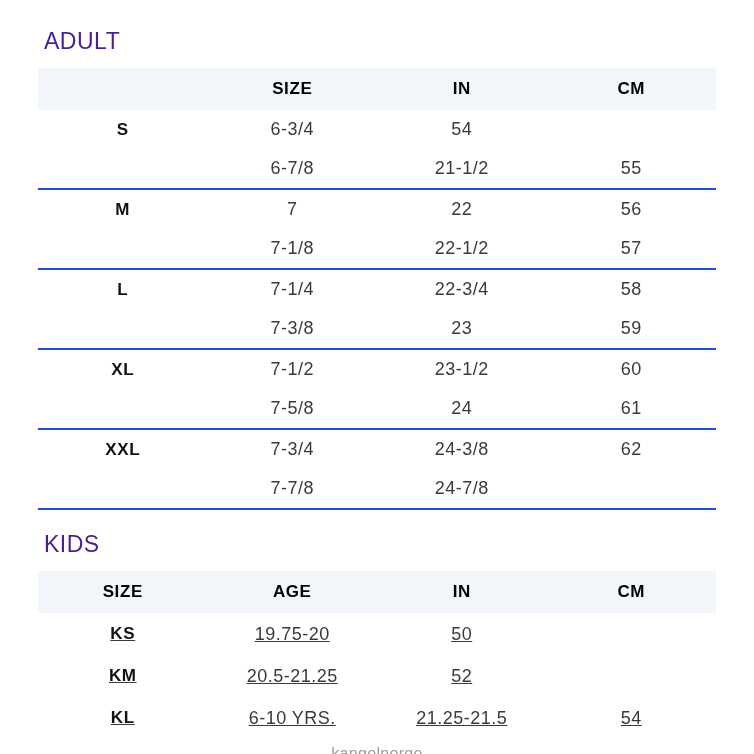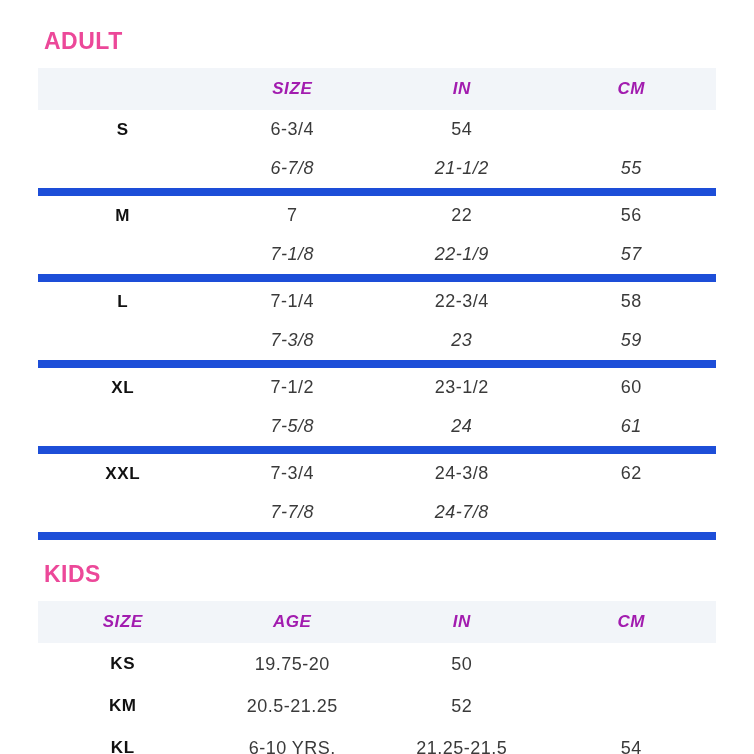--- a/index.html
+++ b/index.html
@@ -7,58 +7,57 @@
     width: 754px; height: 754px;
     background: #ffffff;
     font-family: "Liberation Sans", sans-serif;
     color: #222;
     overflow: hidden;
   }
   .page { padding: 28px 38px 0 38px; box-sizing: border-box; }
 
   .section-heading {
     font-size: 23px;
-    font-weight: 700;
+    font-weight: 400;
     letter-spacing: 0.5px;
-    color: #ec4899;
+    color: #4c1d95;
     margin: 0 0 13px 6px;
   }
   .kids-heading { margin-top: 21px; }
 
   .thead {
     display: grid;
     grid-template-columns: repeat(4, 1fr);
     align-items: center;
     height: 42px;
     background: #f2f5f9;
     font-weight: 700;
     font-size: 17px;
     letter-spacing: 0.6px;
-    color: #a21caf;
-    font-style: italic;
+    color: #000000;
   }
   .trow {
     display: grid;
     grid-template-columns: repeat(4, 1fr);
     align-items: center;
     height: 39px;
     font-size: 18px;
     font-weight: 300;
     letter-spacing: 0.5px;
     color: #3a3a3a;
   }
-  .kids-table .trow { height: 42px; }
+  .kids-table .trow { height: 42px; text-decoration: underline; }
   .cell { text-align: center; white-space: nowrap; }
   .c-label {
     font-weight: 700;
     font-size: 17px;
     letter-spacing: 0.6px;
     color: #111;
   }
-  .group-end { border-bottom: 8px solid #1d4ed8; font-style: italic; }
+  .group-end { border-bottom: 2px solid #1d4ed8; }
 
   .footer {
     margin-top: 6px;
     text-align: center;
     font-size: 16px;
     letter-spacing: 0.3px;
     color: #9b9b9b;
   }
 </style>
 </head>
@@ -90,21 +89,21 @@
       </div>
       <div class="trow">
         <div class="cell c-label">M</div>
         <div class="cell">7</div>
         <div class="cell">22</div>
         <div class="cell">56</div>
       </div>
       <div class="trow group-end">
         <div class="cell c-label"></div>
         <div class="cell">7-1/8</div>
-        <div class="cell">22-1/9</div>
+        <div class="cell">22-1/2</div>
         <div class="cell">57</div>
       </div>
       <div class="trow">
         <div class="cell c-label">L</div>
         <div class="cell">7-1/4</div>
         <div class="cell">22-3/4</div>
         <div class="cell">58</div>
       </div>
       <div class="trow group-end">
         <div class="cell c-label"></div>

